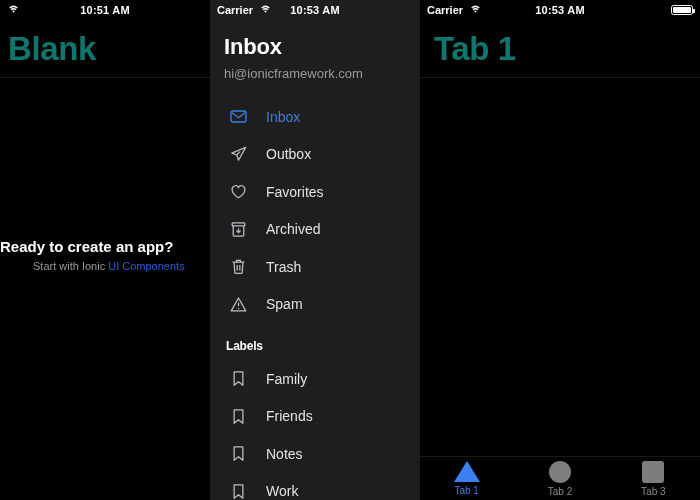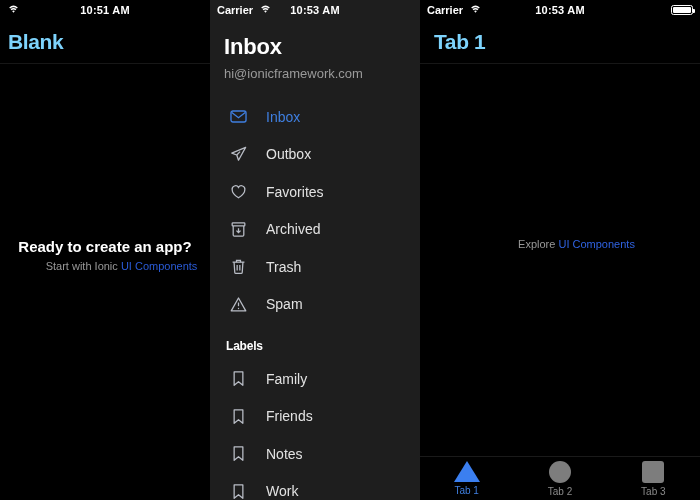--- a/index.html
+++ b/index.html
@@ -36,28 +36,28 @@
   .battery::after {
     content:""; position:absolute; right:-3.2px; top:3px;
     width:1.8px; height:4px; background:#fff; border-radius:0 1px 1px 0;
   }
   .battery i { display:block; width:100%; height:100%; background:#fff; border-radius:1px; }
 
   
   .navbar { padding:10px 14px 9px; }
   .navbar.hairline { border-bottom:1px solid #171717; }
   .navbar .big-title {
-    font-size:21px; font-weight:bold; color:#7dd3fc; letter-spacing:-0.4px;
+    font-size:33px; font-weight:bold; color:#0f766e; letter-spacing:-0.4px;
   }
   .panel.blank .navbar { padding-left:8px; }
   .panel.tabs  .navbar { padding-left:14px; }
 
   
   .center-copy {
-    position:absolute; left:0; right:0; text-align:center;
+    position:absolute; left:0; right:0; 
   }
   .center-copy .headline {
     font-size:15px; font-weight:bold; color:#fff; margin-bottom:5px;
   }
   .center-copy .sub { font-size:11px; color:#989898;margin-left:33px; }
   .center-copy .sub a, .link { color:#2a5bd7; text-decoration:none; }
   .panel.tabs .center-copy .sub a { color:#2f62e0; }
 
   
   .menu-head { padding:14px 14px 0; }
@@ -281,23 +281,20 @@
             <i></i>
           </span>
       </div>
     </div>
 
     <div class="navbar hairline">
       <div class="big-title">Tab 1</div>
     </div>
 
     <div class="center-copy" style="top:238px;">
-      <div class="sub">
-        <span>Explore </span><a href="#">UI Components</a>
-      </div>
     </div>
 
     <div class="tabbar">
       <div class="tabitem active">
         <span class="shape-tri"></span>
         <span class="tlabel">Tab 1</span>
       </div>
       <div class="tabitem">
         <span class="shape-cir"></span>
         <span class="tlabel">Tab 2</span>

